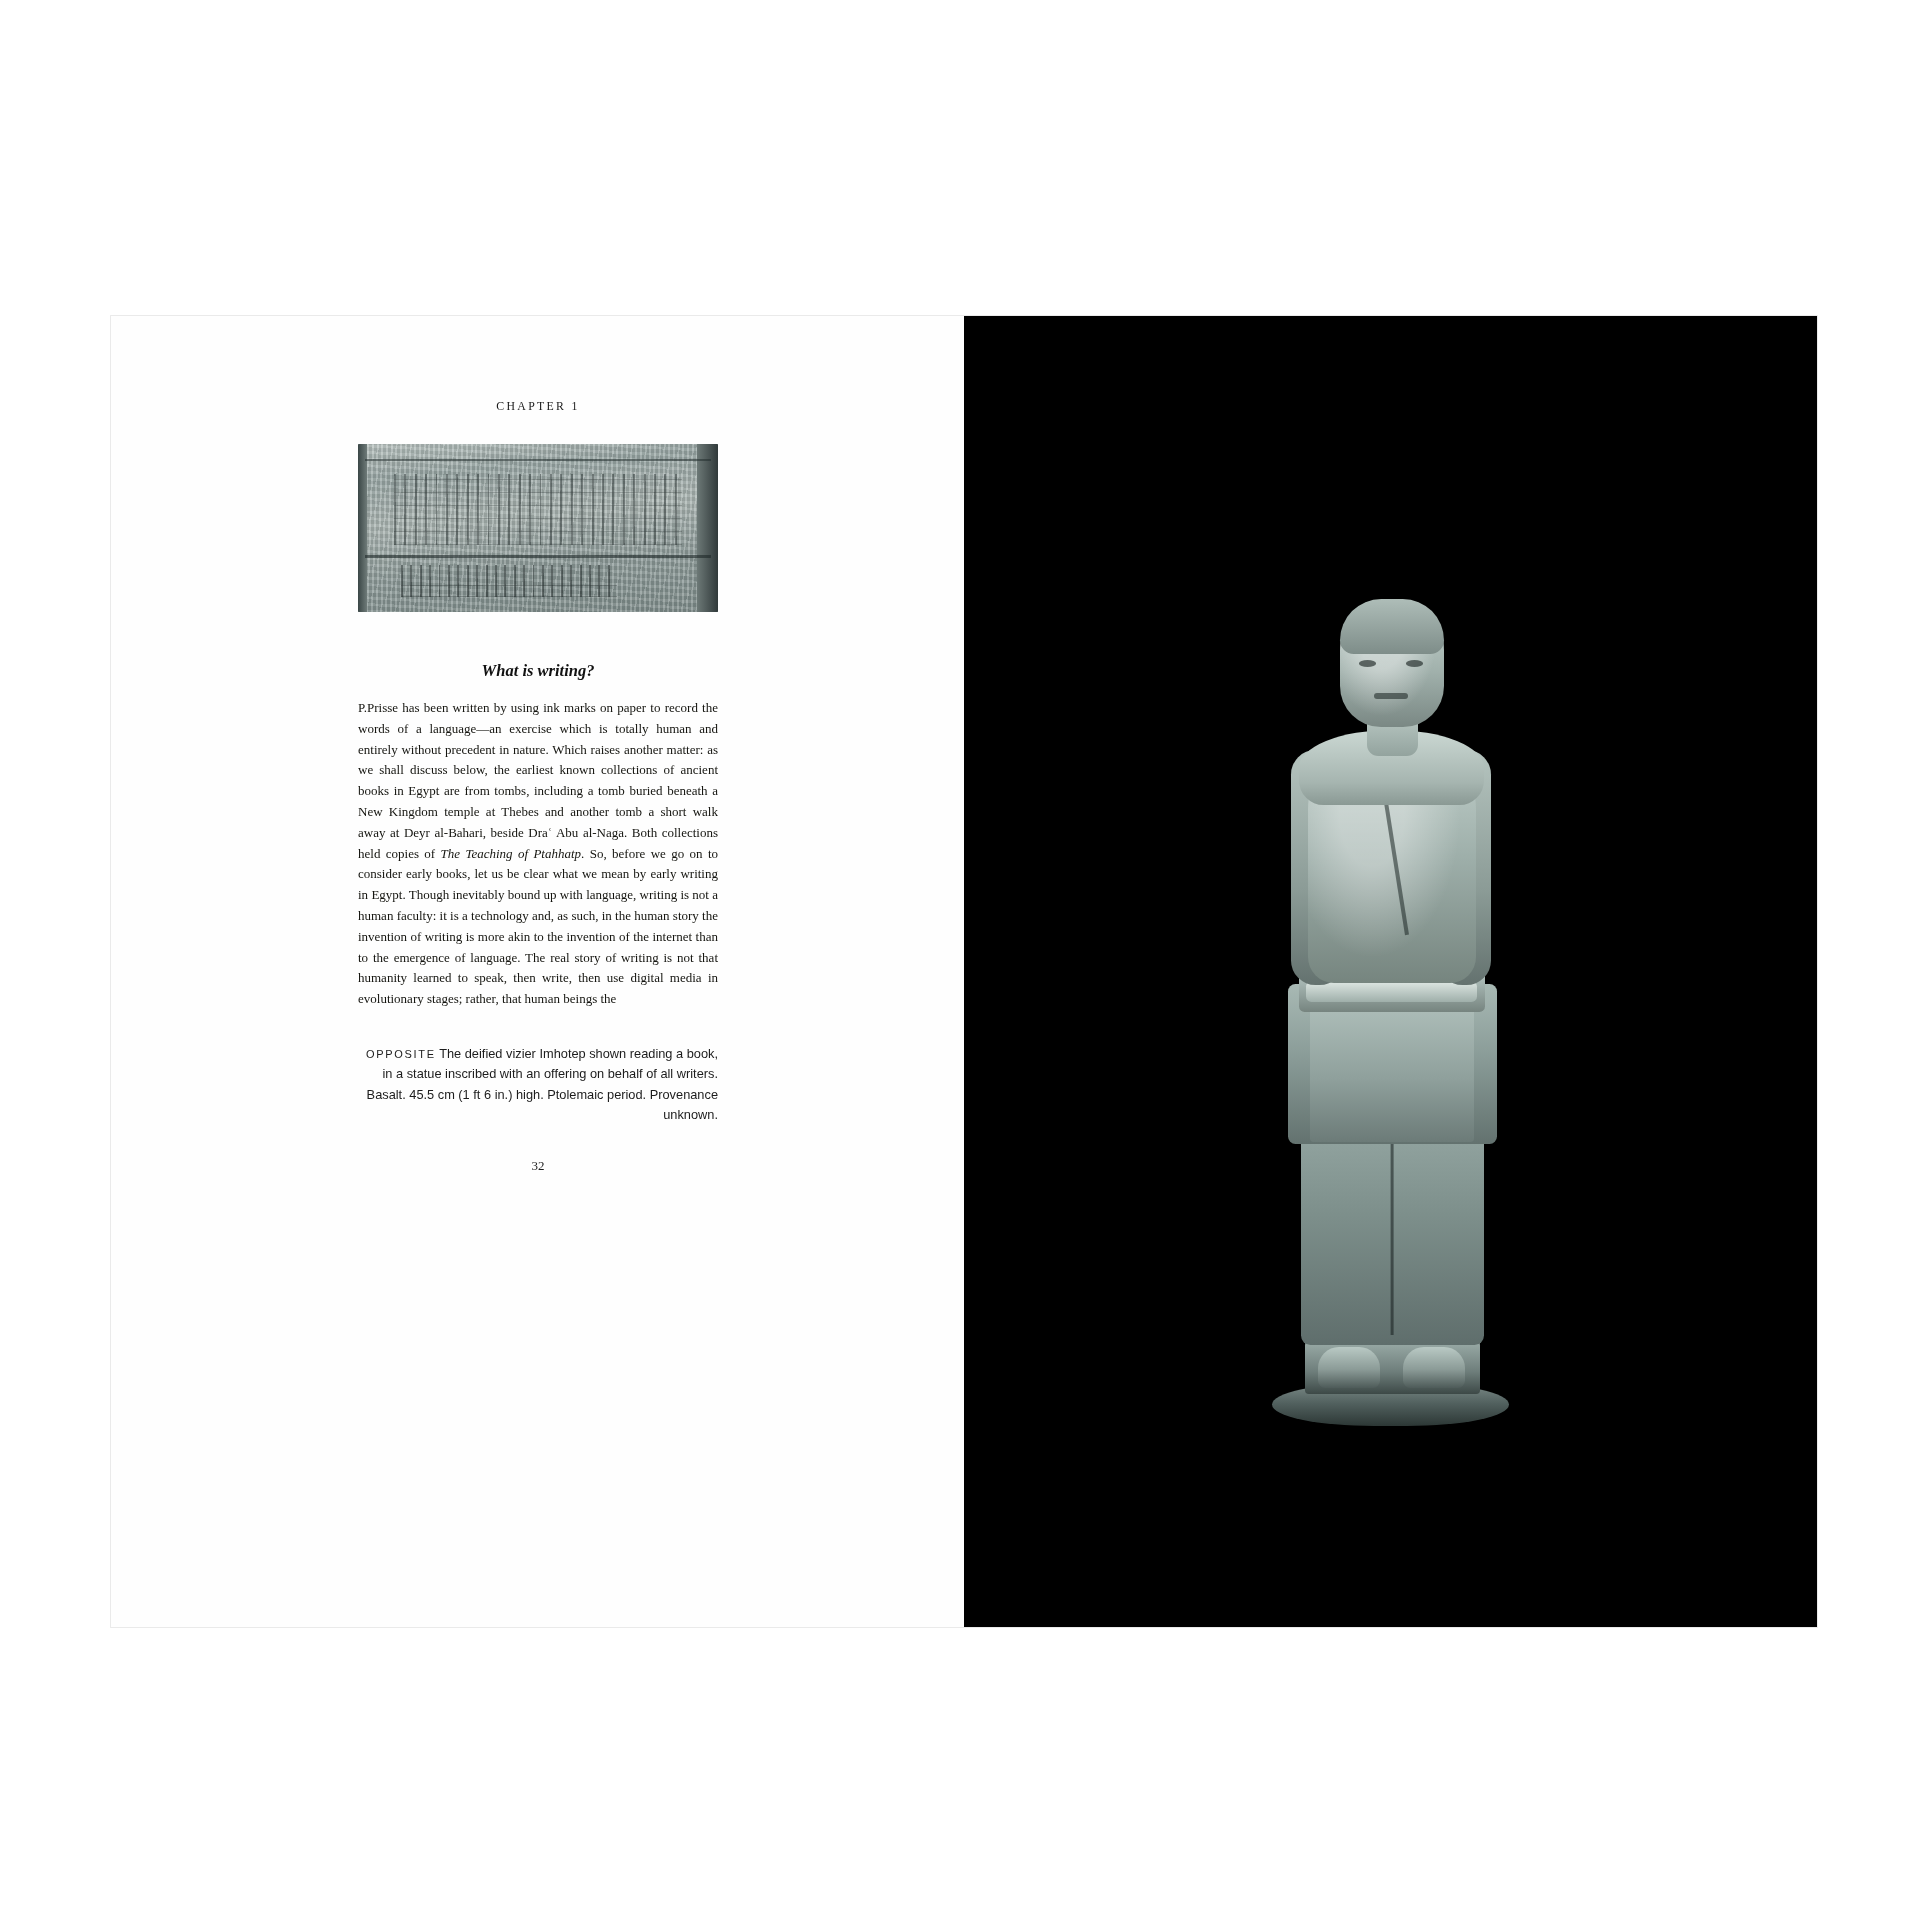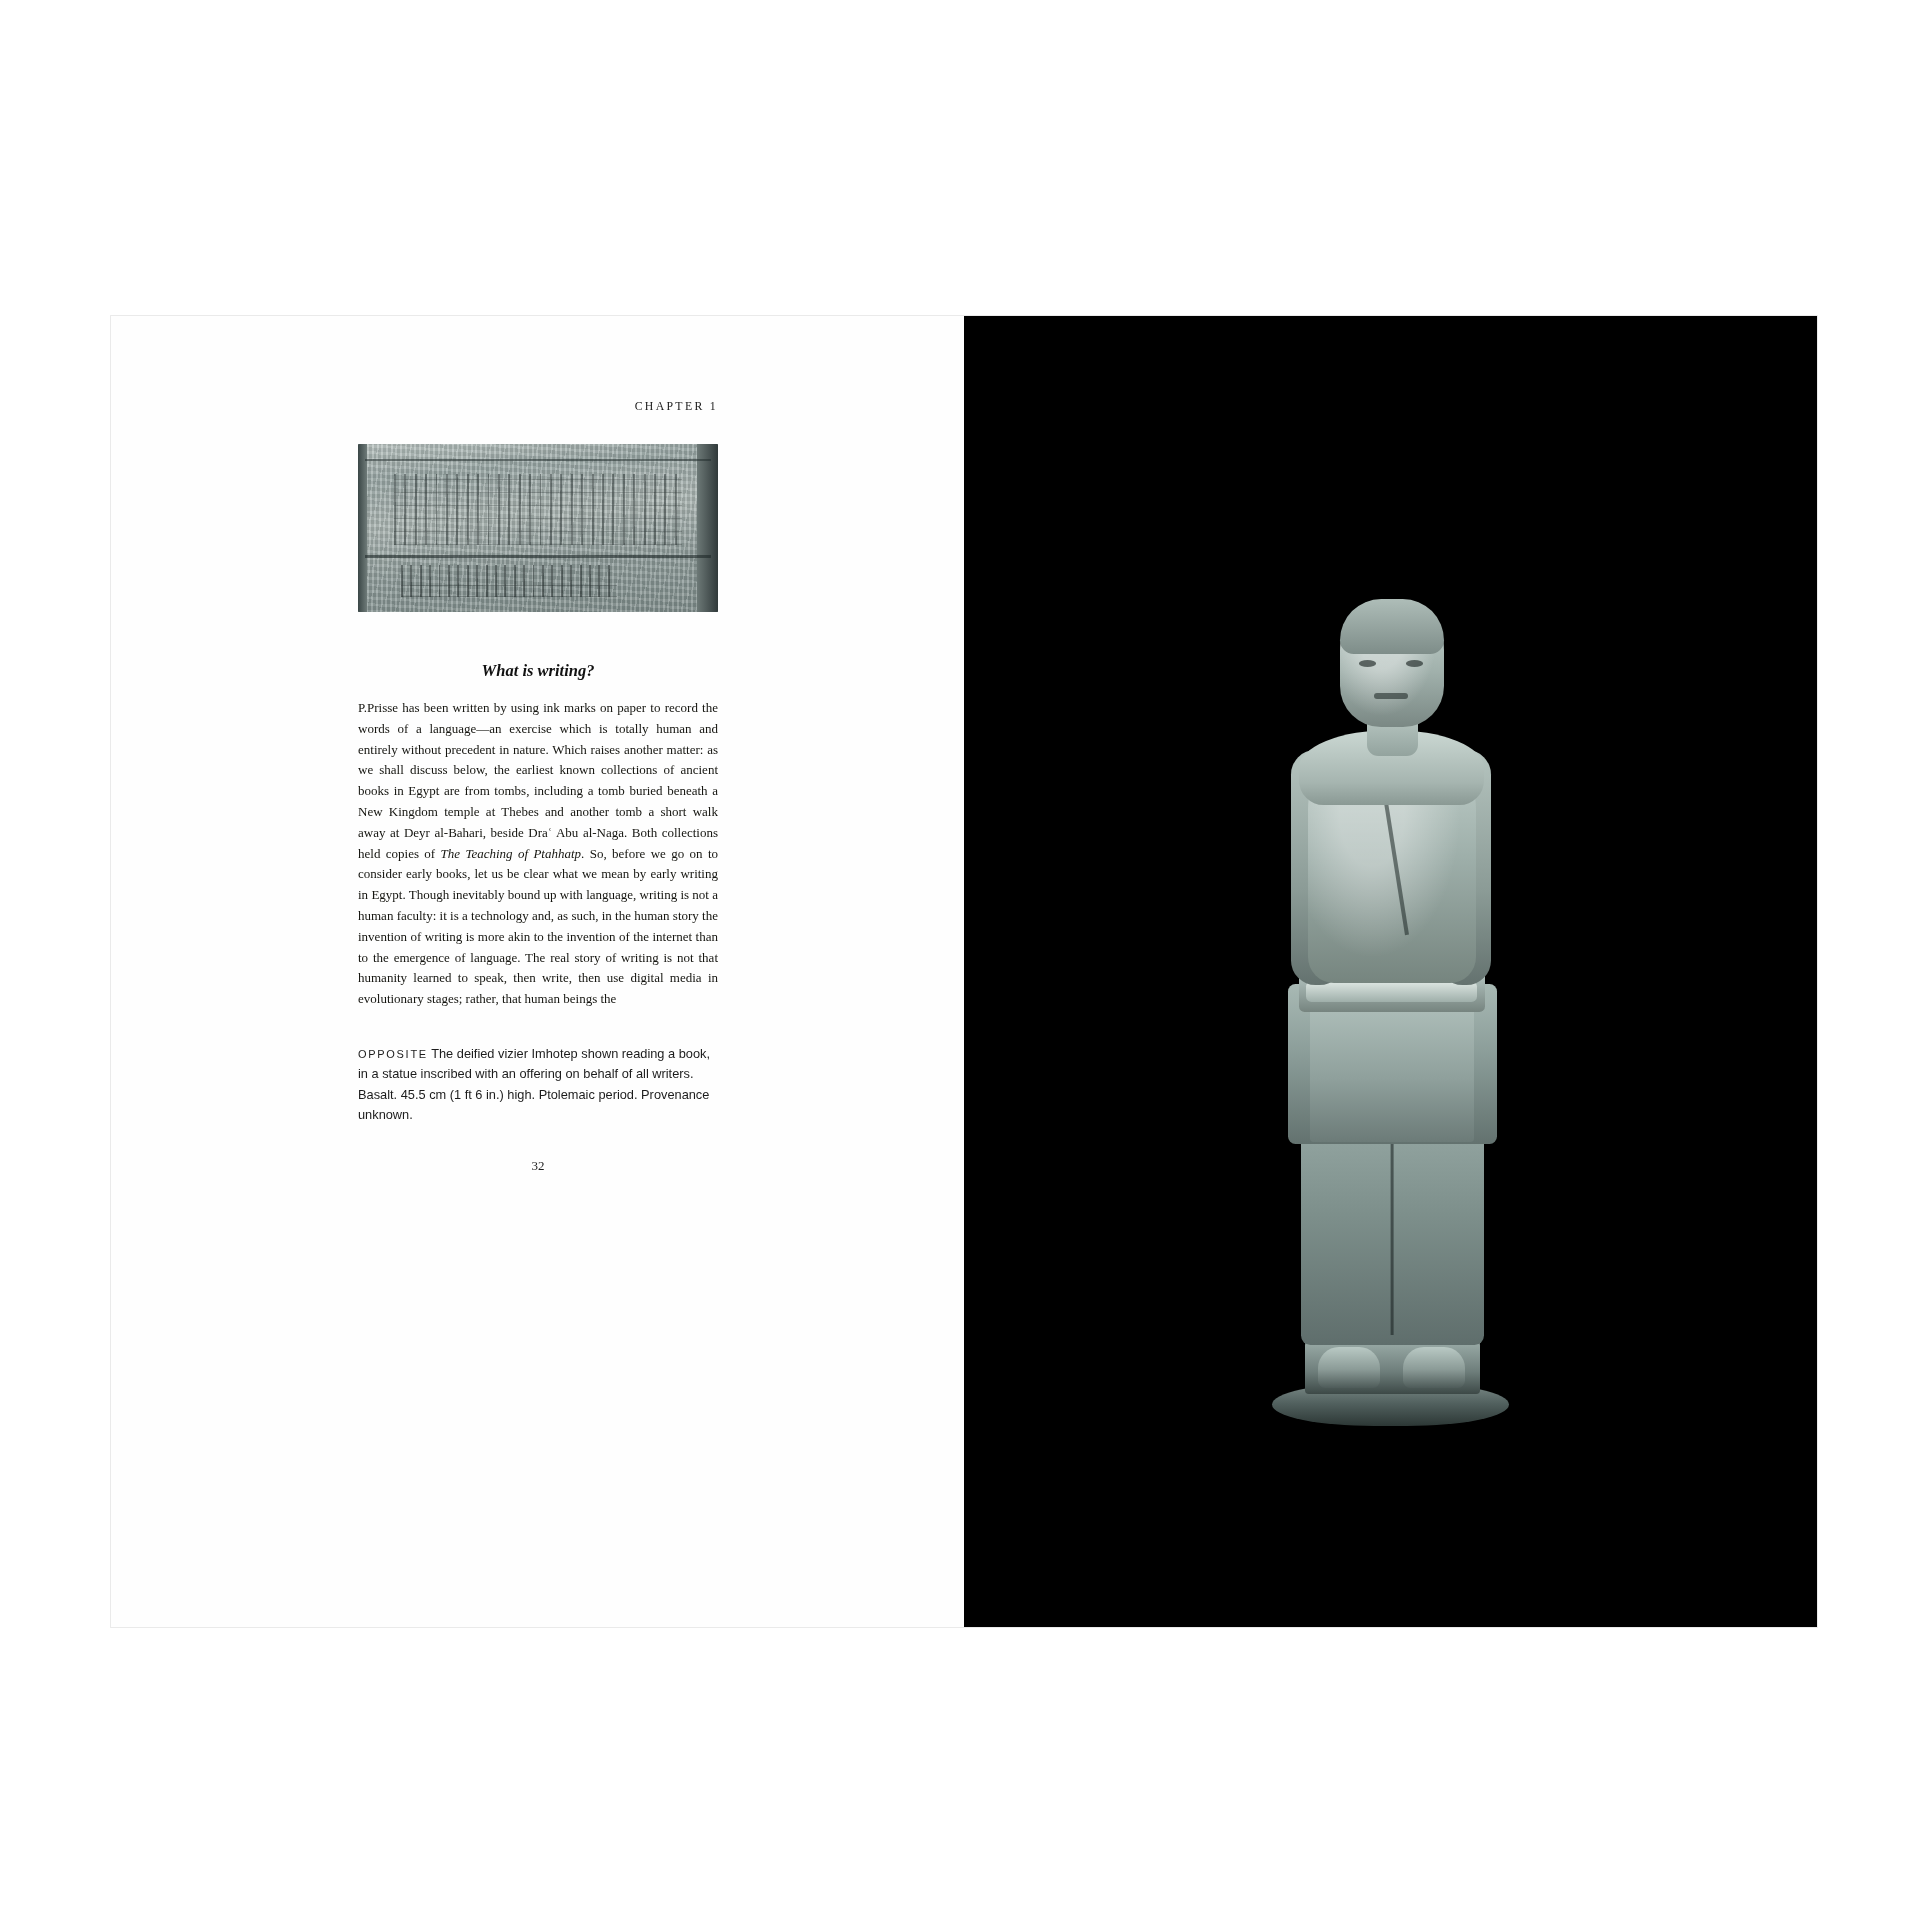--- a/index.html
+++ b/index.html
@@ -32,21 +32,21 @@
     box-sizing: border-box;
   }
   .text-col {
     position: absolute;
     left: 247px;
     top: 0;
     width: 360px;
   }
   .chapter-label {
     margin-top: 83px;
-    text-align: right;
+    text-align: center;
     font-family: "Liberation Serif", serif;
     font-size: 11.8px;
     letter-spacing: 2.3px;
     color: #1b1b1b;
     text-transform: uppercase;
   }
   .figure-box {
     margin-top: 30px;
     width: 360px;
     height: 168px;
@@ -137,21 +137,21 @@
     text-align: justify;
     color: #14140f;
     hyphens: none;
   }
   .body-text i { font-style: italic; }
   .opposite-caption {
     margin-top: 34px;
     font-family: "Liberation Sans", sans-serif;
     font-size: 12.8px;
     line-height: 1.6;
-    text-align: left;
+    text-align: right;
     color: #1c1c1c;
   }
   .opposite-label {
     font-family: "Liberation Sans", sans-serif;
     font-size: 11px;
     letter-spacing: 1.7px;
     text-transform: uppercase;
   }
   .folio {
     margin-top: 32px;

